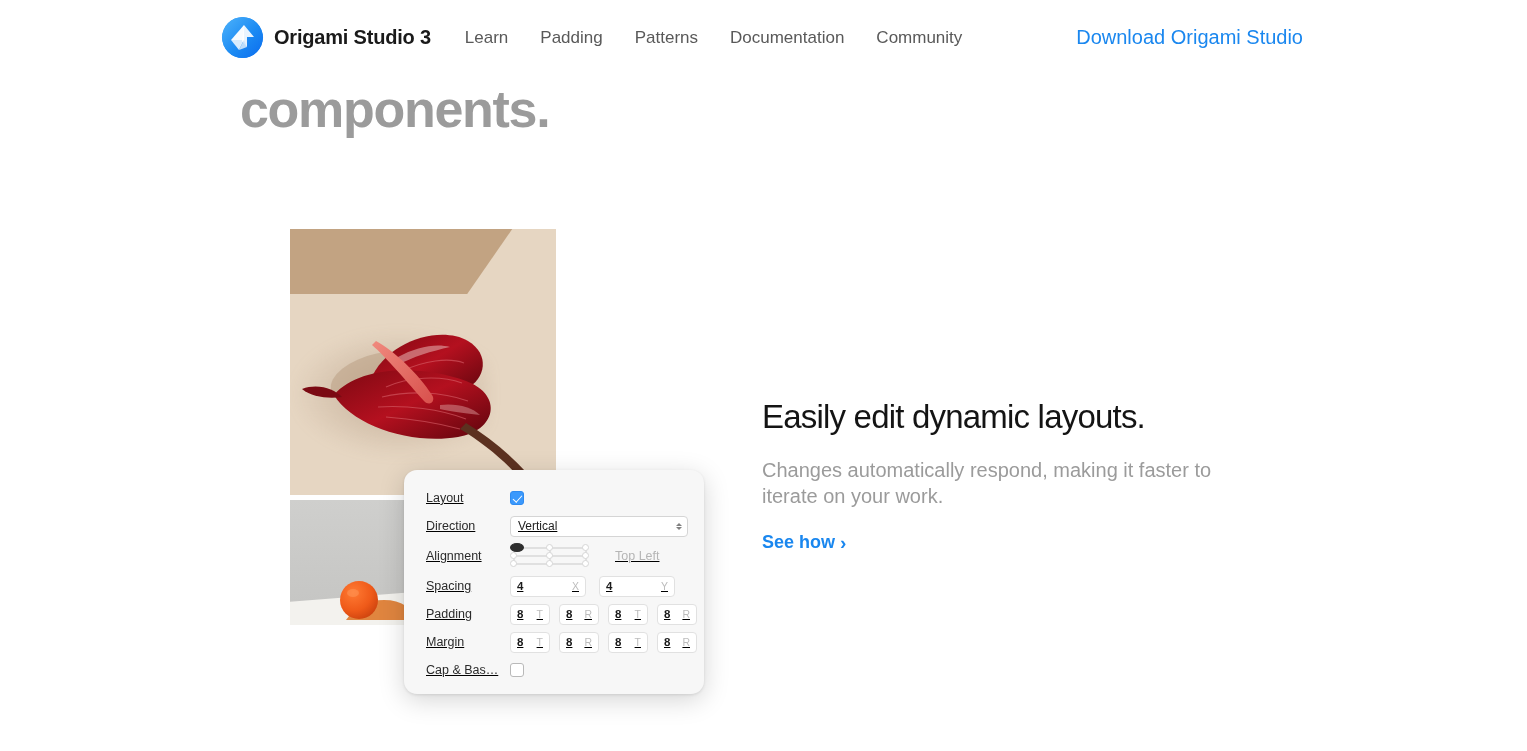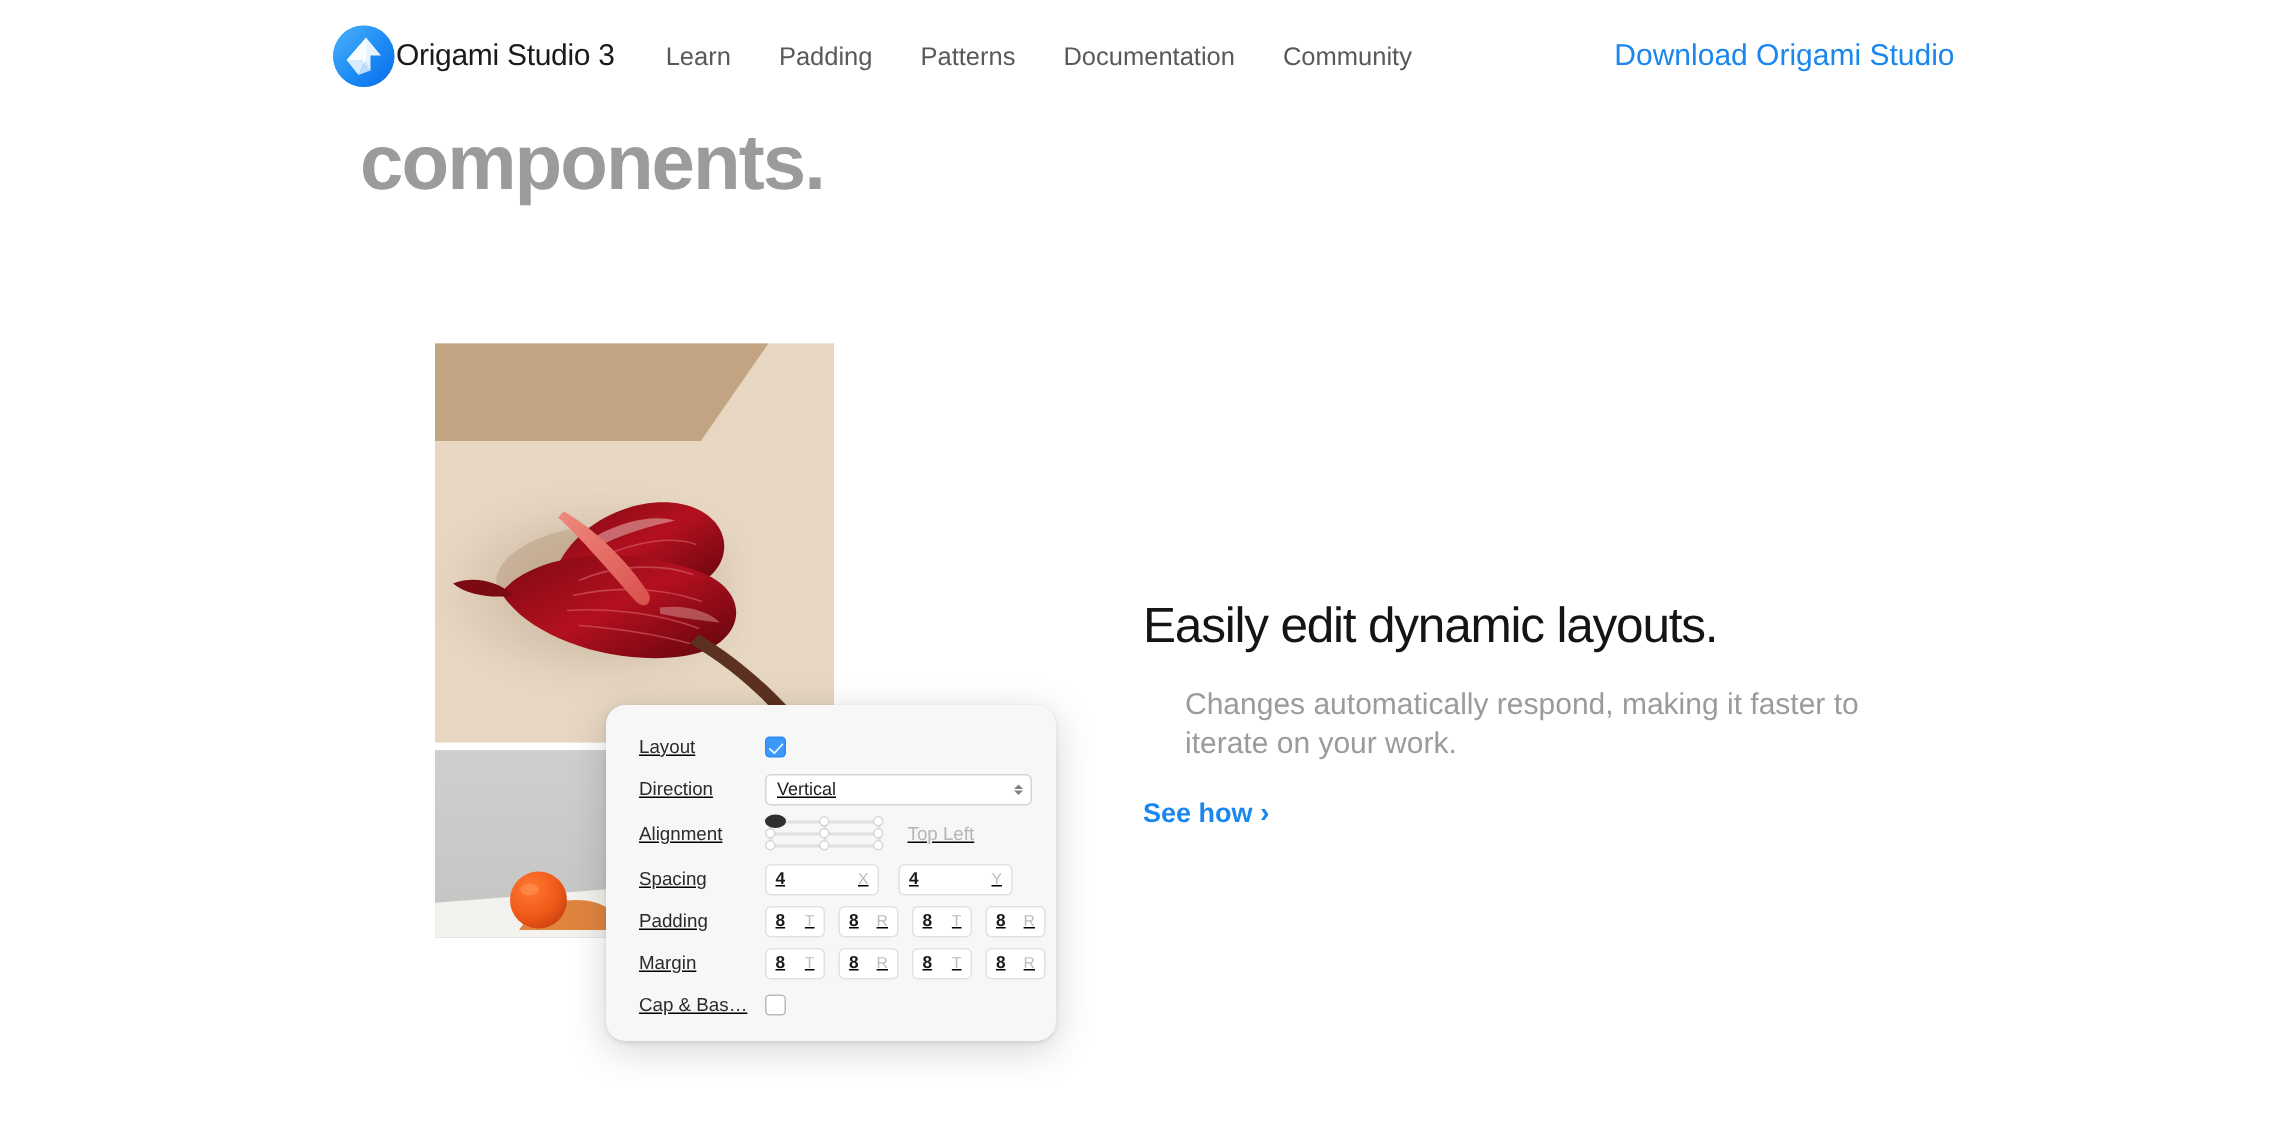--- a/index.html
+++ b/index.html
@@ -25,23 +25,23 @@
     gap: 0;
   }
   .logo {
     width: 41px; height: 41px; border-radius: 50%;
     position: relative; overflow: hidden;
     background: linear-gradient(135deg, #3fa9f5 0%, #1f8cf2 45%, #0a6ff0 100%);
     flex: none;
   }
   .logo svg { position: absolute; left: 0; top: 0; }
   .brand {
-    font-size: 20px; font-weight: normal; color: #1a1a1a;
+    font-size: 20px; font-weight: bold; color: #1a1a1a;
     letter-spacing: -0.2px;
-    margin-left: 1px; margin-right: 34px;
+    margin-left: 11px; margin-right: 34px;
     white-space: nowrap;
   }
   .nav-link {
     font-size: 17px; color: #595959; font-weight: normal;
     margin-right: 32px; white-space: nowrap; cursor: pointer;
     text-decoration: none;
   }
   .nav-link:last-of-type { margin-right: 0; }
   .download-link {
     position: absolute; right: 224px; top: 0; height: 75px;
@@ -157,21 +157,21 @@
   }
   .sel-chev { display: flex; flex-direction: column; align-items: center; gap: 1px; opacity: .65; }
   .sel-chev i {
     display: block; width: 0; height: 0;
     border-left: 3.2px solid transparent; border-right: 3.2px solid transparent;
   }
   .sel-chev i.up { border-bottom: 3.6px solid #3d3d3d; }
   .sel-chev i.dn { border-top: 3.6px solid #3d3d3d; }
 
   
-  .align-wrap { display: flex; align-items: center; gap: 14px; }
+  .align-wrap { display: flex; align-items: center; gap: 24px; }
   .matrix { position: relative; width: 81px; height: 24px; }
   .m-line { position: absolute; background: #e0e0e0; }
   .m-dot {
     position: absolute; width: 7px; height: 7px; border-radius: 50%;
     background: #ffffff; border: 1px solid #d6d6d6;
     cursor: pointer;
   }
   .m-dot.sel { background: #2f2f2f; border-color: #2f2f2f; width: 9px; height: 9px; }
   .align-text { font-size: 12.5px; color: #b5b5b5; white-space: nowrap; }
 
@@ -401,18 +401,18 @@
   <div class="row">
     <div class="row-label">Cap &amp; Bas…</div>
     <div class="row-ctrl">
       <div class="cbx"></div>
     </div>
   </div>
 </div>
 
 <div style="position:absolute; left:762px; top:398px; width:520px;">
   <div style="font-size:33px; font-weight:normal; color:#141414; letter-spacing:-0.8px; line-height:1.15;">Easily edit dynamic layouts.</div>
-  <div style="font-size:20px; color:#9b9b9b; line-height:1.32; margin-top:21px; max-width:492px;margin-left:28px;">Changes automatically respond, making it faster to iterate on your work.</div>
+  <div style="font-size:20px; color:#9b9b9b; line-height:1.32; margin-top:21px; max-width:492px;">Changes automatically respond, making it faster to iterate on your work.</div>
   <a style="display:inline-flex; align-items:center; gap:2px; margin-top:22px; font-size:18px; font-weight:bold; color:#1a87ef; cursor:pointer; text-decoration:none;">
     <span>See how</span>
     <span style="font-size:19px; line-height:1; margin-left:3px;">›</span>
   </a>
 </div>
 
 </body></html>

